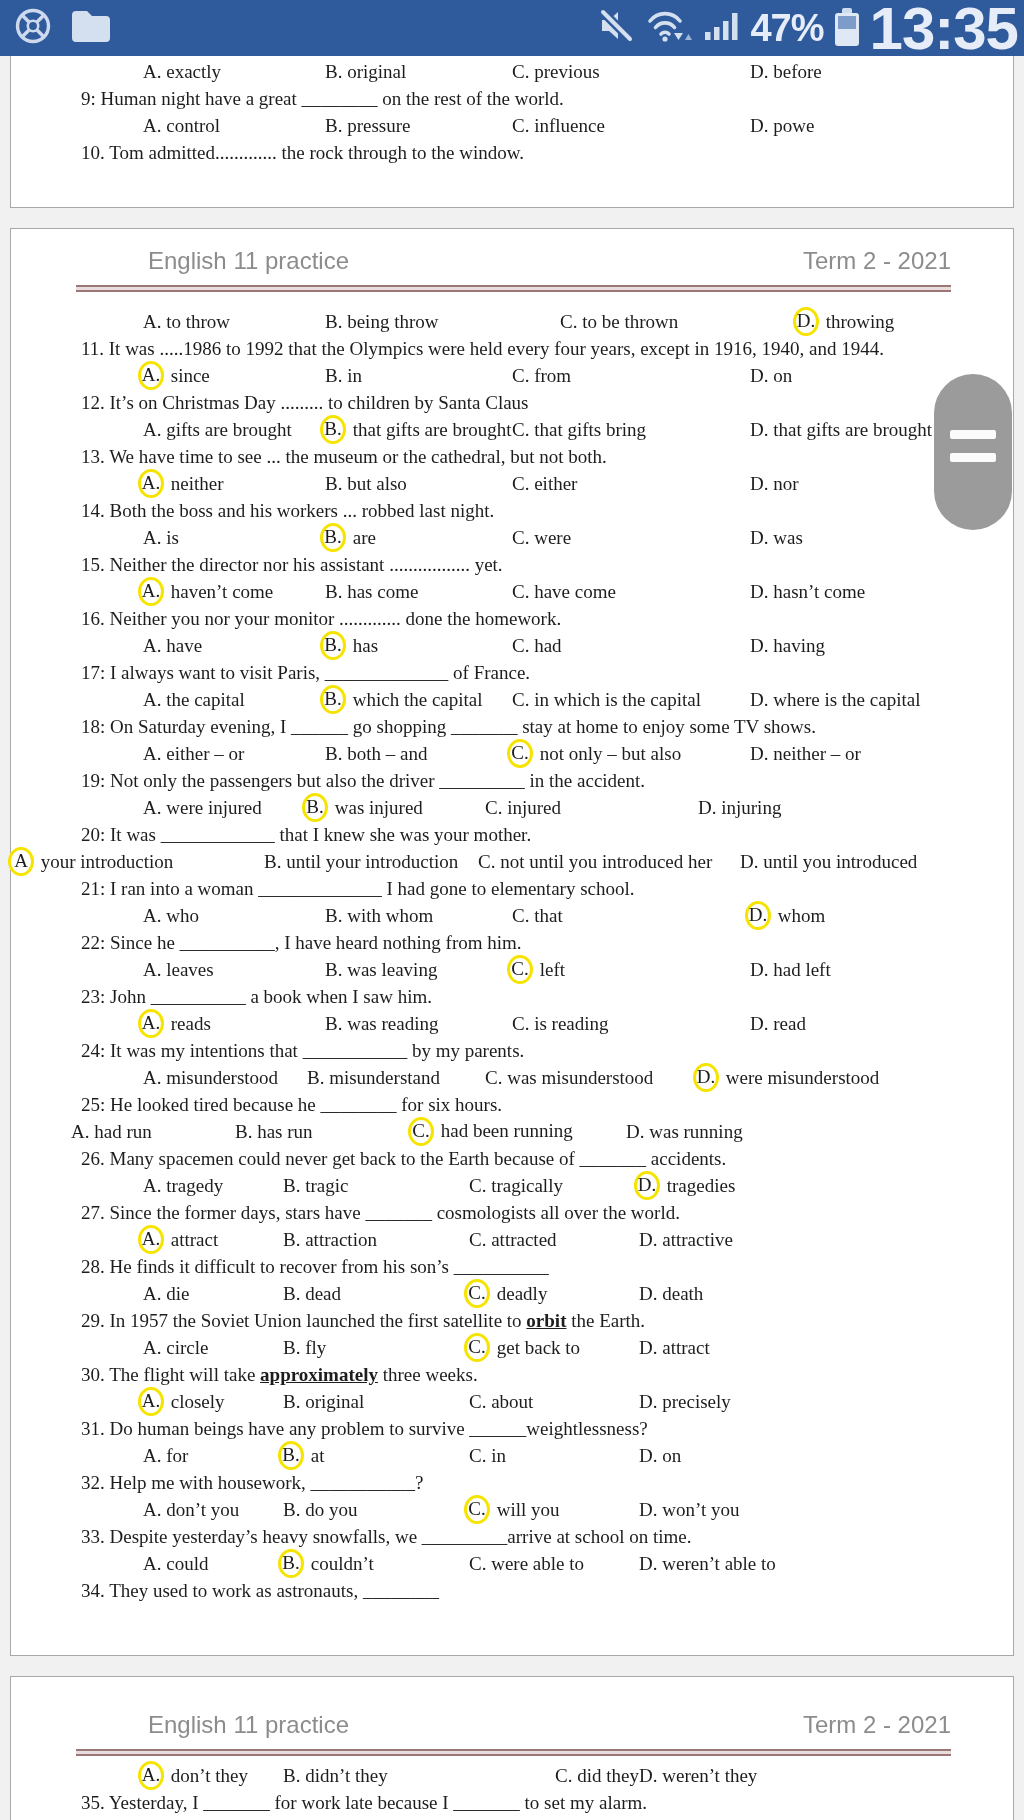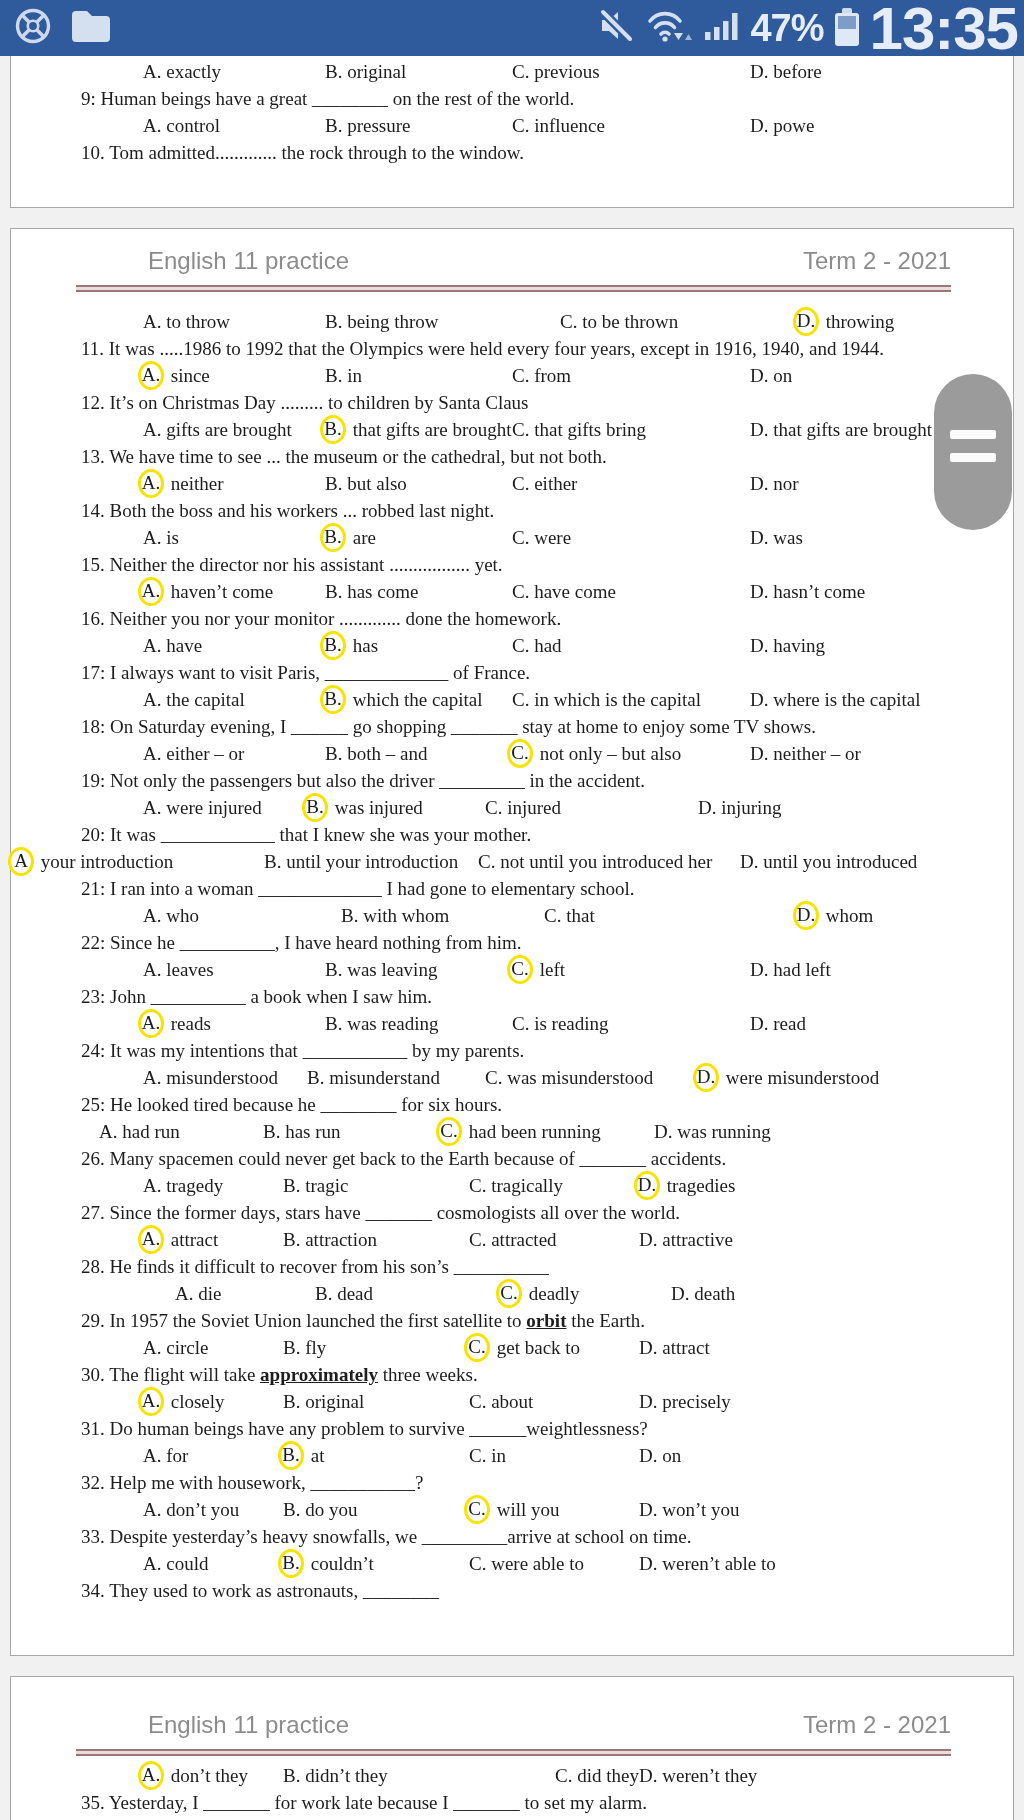--- a/index.html
+++ b/index.html
@@ -116,21 +116,21 @@
 
 <div class="doc">
   <section class="page page1">
     <div class="page-body">
         <div class="opt-row" style="padding-left: 132px;">
           <span class="opt" style="min-width: 182px;">A. exactly</span>
           <span class="opt" style="min-width: 187px;">B. original</span>
           <span class="opt" style="min-width: 238px;">C. previous</span>
           <span class="opt">D. before</span>
         </div>
-        <div class="q-row"><span>9: Human beings have a great ________ on the rest of the world.</span></div>
+        <div class="q-row"><span>9: Human night have a great ________ on the rest of the world.</span></div>
         <div class="opt-row" style="padding-left: 132px;">
           <span class="opt" style="min-width: 182px;">A. control</span>
           <span class="opt" style="min-width: 187px;">B. pressure</span>
           <span class="opt" style="min-width: 238px;">C. influence</span>
           <span class="opt">D. powe</span>
         </div>
         <div class="q-row"><span>10. Tom admitted............. the rock through to the window.</span></div>
       </div>
   </section>
 
@@ -211,21 +211,21 @@
           <span class="opt">D. injuring</span>
         </div>
         <div class="q-row"><span>20: It was ____________ that I knew she was your mother.</span></div>
         <div class="opt-row" style="padding-left: 2px;">
           <span class="opt" style="min-width: 251px;"><span class="circle">A</span> your introduction</span>
           <span class="opt" style="min-width: 214px;">B. until your introduction</span>
           <span class="opt" style="min-width: 262px;">C. not until you introduced her</span>
           <span class="opt">D. until you introduced</span>
         </div>
         <div class="q-row"><span>21: I ran into a woman _____________ I had gone to elementary school.</span></div>
-        <div class="opt-row" style="padding-left: 132px; gap: 16px;">
+        <div class="opt-row" style="padding-left: 132px;">
           <span class="opt" style="min-width: 182px;">A. who</span>
           <span class="opt" style="min-width: 187px;">B. with whom</span>
           <span class="opt" style="min-width: 238px;">C. that</span>
           <span class="opt"><span class="circle">D.</span> whom</span>
         </div>
         <div class="q-row"><span>22: Since he __________, I have heard nothing from him.</span></div>
         <div class="opt-row" style="padding-left: 132px;">
           <span class="opt" style="min-width: 182px;">A. leaves</span>
           <span class="opt" style="min-width: 187px;">B. was leaving</span>
           <span class="opt" style="min-width: 238px;"><span class="circle">C.</span> left</span>
@@ -239,21 +239,21 @@
           <span class="opt">D. read</span>
         </div>
         <div class="q-row"><span>24: It was my intentions that ___________ by my parents.</span></div>
         <div class="opt-row" style="padding-left: 132px;">
           <span class="opt" style="min-width: 164px;">A. misunderstood</span>
           <span class="opt" style="min-width: 178px;">B. misunderstand</span>
           <span class="opt" style="min-width: 213px;">C. was misunderstood</span>
           <span class="opt"><span class="circle">D.</span> were misunderstood</span>
         </div>
         <div class="q-row"><span>25: He looked tired because he ________ for six hours.</span></div>
-        <div class="opt-row" style="padding-left: 88px;">
+        <div class="opt-row" style="padding-left: 60px; align-items: center;">
           <span class="opt" style="min-width: 164px;">A. had run</span>
           <span class="opt" style="min-width: 178px;">B. has run</span>
           <span class="opt" style="min-width: 213px;"><span class="circle">C.</span> had been running</span>
           <span class="opt">D. was running</span>
         </div>
         <div class="q-row"><span>26. Many spacemen could never get back to the Earth because of _______ accidents.</span></div>
         <div class="opt-row" style="padding-left: 132px;">
           <span class="opt" style="min-width: 140px;">A. tragedy</span>
           <span class="opt" style="min-width: 186px;">B. tragic</span>
           <span class="opt" style="min-width: 170px;">C. tragically</span>
@@ -261,21 +261,21 @@
         </div>
         <div class="q-row"><span>27. Since the former days, stars have _______ cosmologists all over the world.</span></div>
         <div class="opt-row" style="padding-left: 132px;">
           <span class="opt" style="min-width: 140px;"><span class="circle">A.</span> attract</span>
           <span class="opt" style="min-width: 186px;">B. attraction</span>
           <span class="opt" style="min-width: 170px;">C. attracted</span>
           <span class="opt">D. attractive</span>
         </div>
         <div class="q-row"><span>28. He finds it difficult to recover from his son’s __________</span></div>
         <div class="opt-row" style="padding-left: 132px;">
-          <span class="opt" style="min-width: 140px; margin-left: 32px;">A. die</span>
+          <span class="opt" style="min-width: 140px;">A. die</span>
           <span class="opt" style="min-width: 186px;">B. dead</span>
           <span class="opt" style="min-width: 170px;"><span class="circle">C.</span> deadly</span>
           <span class="opt">D. death</span>
         </div>
         <div class="q-row"><span>29. In 1957 the Soviet Union launched the first satellite to </span><span class="emph">orbit</span><span> the Earth.</span></div>
         <div class="opt-row" style="padding-left: 132px;">
           <span class="opt" style="min-width: 140px;">A. circle</span>
           <span class="opt" style="min-width: 186px;">B. fly</span>
           <span class="opt" style="min-width: 170px;"><span class="circle">C.</span> get back to</span>
           <span class="opt">D. attract</span>

